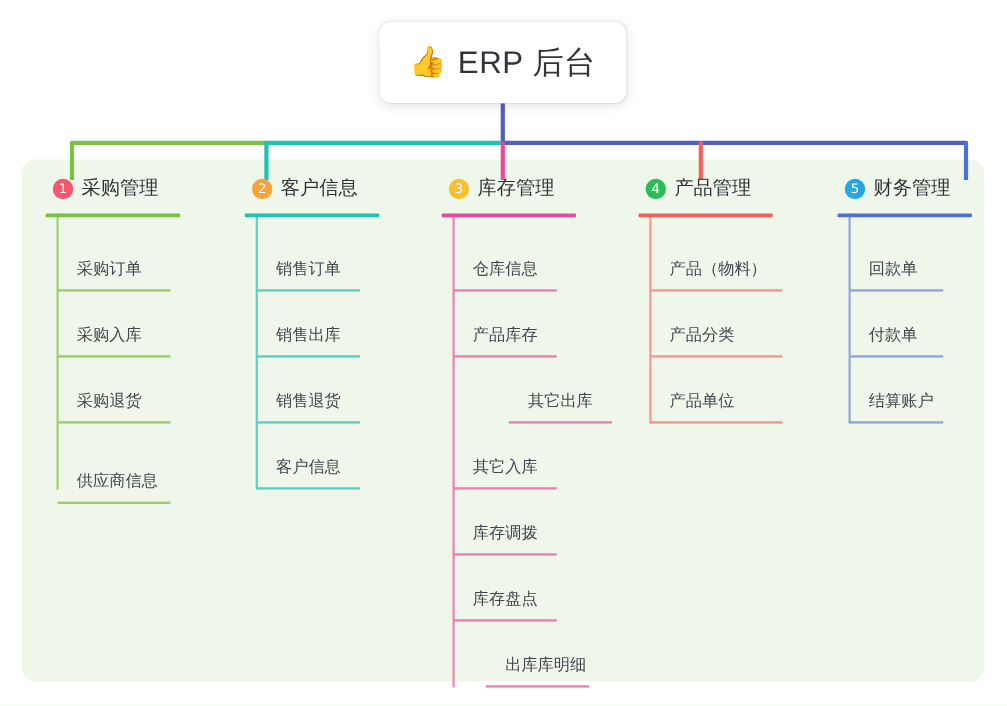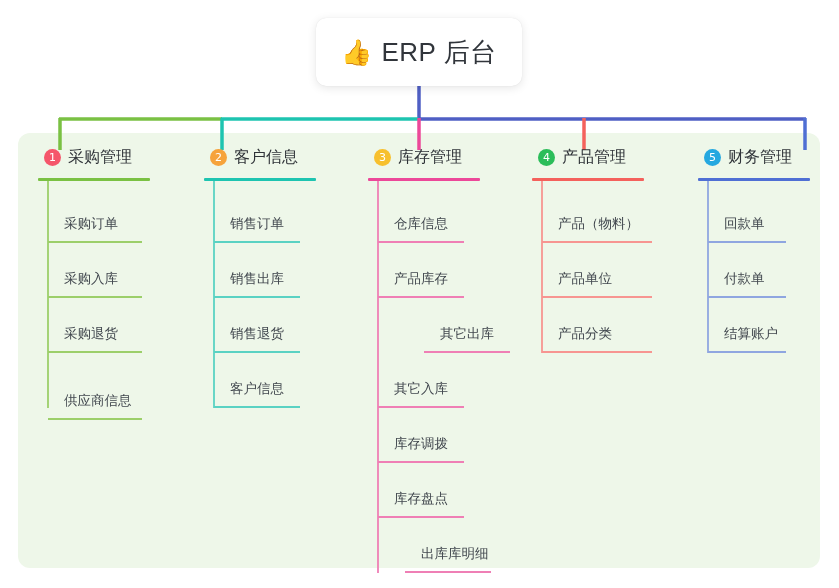--- a/index.html
+++ b/index.html
@@ -197,25 +197,25 @@
           <span class="badge" style="background: rgb(43, 189, 90);">4</span>
           <span class="col-title">产品管理</span>
         </div>
         <div class="col-rule" style="width: 112px; background: rgb(244, 97, 92);"></div>
         <div class="items">
           <div class="item" style="width: 110px;">
             <span class="item-label">产品（物料）</span>
             <div class="item-rule" style="width: 110px; background: rgb(247, 149, 145);"></div>
           </div>
           <div class="item" style="width: 110px;">
+            <span class="item-label">产品分类</span>
+            <div class="item-rule" style="width: 110px; background: rgb(247, 149, 145);"></div>
+          </div>
+          <div class="item" style="width: 110px;">
             <span class="item-label">产品单位</span>
-            <div class="item-rule" style="width: 110px; background: rgb(247, 149, 145);"></div>
-          </div>
-          <div class="item" style="width: 110px;">
-            <span class="item-label">产品分类</span>
             <div class="item-rule" style="width: 110px; background: rgb(247, 149, 145);"></div>
           </div>
         </div>
       </div>
       <div class="column" style="left: 694px;">
         <div class="col-header">
           <span class="badge" style="background: rgb(37, 168, 224);">5</span>
           <span class="col-title">财务管理</span>
         </div>
         <div class="col-rule" style="width: 112px; background: rgb(79, 111, 212);"></div>

